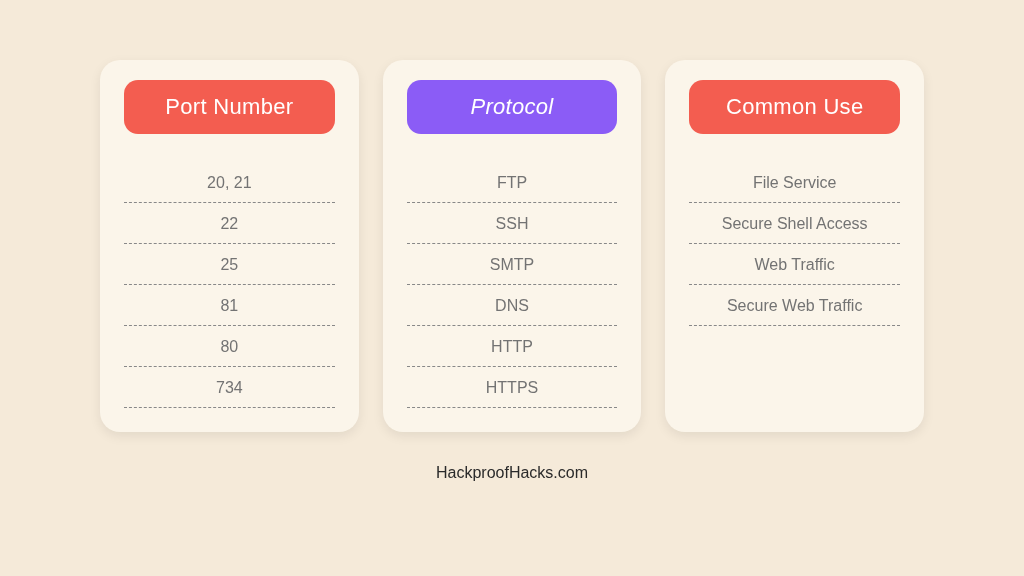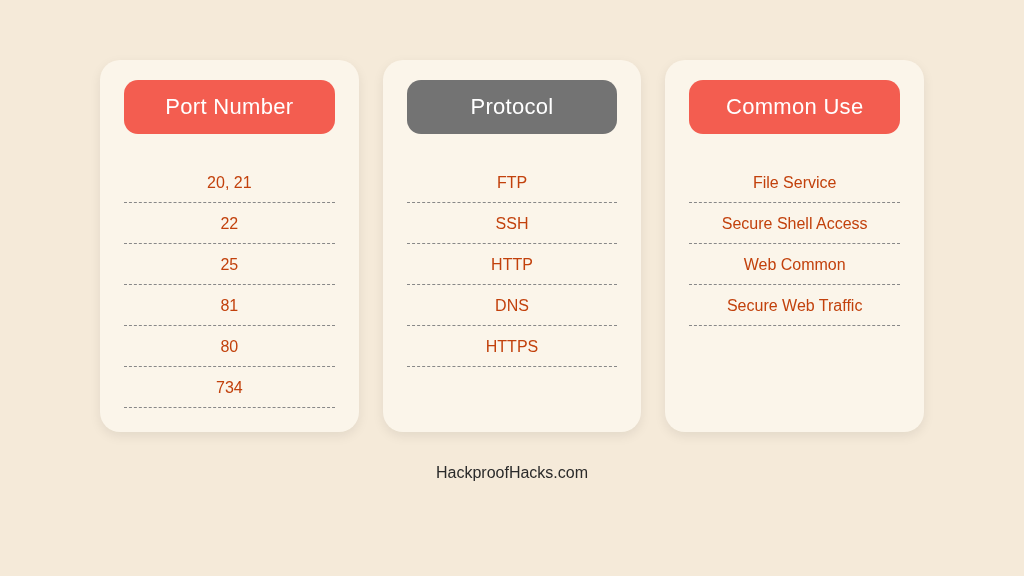--- a/index.html
+++ b/index.html
@@ -39,25 +39,26 @@
       text-align: center;
       padding: 14px 10px;
       border-radius: 14px;
       margin-bottom: 28px;
       letter-spacing: 0.3px;
     }
     .card-header.red {
       background: #f35d50;
     }
     .card-header.orange {
-      background: #737373;
+      background: #8b5cf6;
+      font-style: italic;
     }
     .row-item {
       text-align: center;
-      color: #c2410c;
+      color: #737373;
       font-size: 16px;
       padding: 12px 0 10px 0;
       border-bottom: 1px dashed #888;
     }
     .footer {
       margin-top: 32px;
       color: #2a2a2a;
       font-size: 16px;
       text-align: left;
     }
@@ -73,27 +74,28 @@
     <div class="row-item">25</div>
     <div class="row-item">81</div>
     <div class="row-item">80</div>
     <div class="row-item">734</div>
   </div>
 
   <div class="card">
     <div class="card-header orange">Protocol</div>
     <div class="row-item">FTP</div>
     <div class="row-item">SSH</div>
+    <div class="row-item">SMTP</div>
+    <div class="row-item">DNS</div>
     <div class="row-item">HTTP</div>
-    <div class="row-item">DNS</div>
     <div class="row-item">HTTPS</div>
   </div>
 
   <div class="card">
     <div class="card-header red">Common Use</div>
     <div class="row-item">File Service</div>
     <div class="row-item">Secure Shell Access</div>
-    <div class="row-item">Web Common</div>
+    <div class="row-item">Web Traffic</div>
     <div class="row-item">Secure Web Traffic</div>
   </div>
 </div>
 
 <div class="footer">HackproofHacks.com</div>
 
 </body></html>

